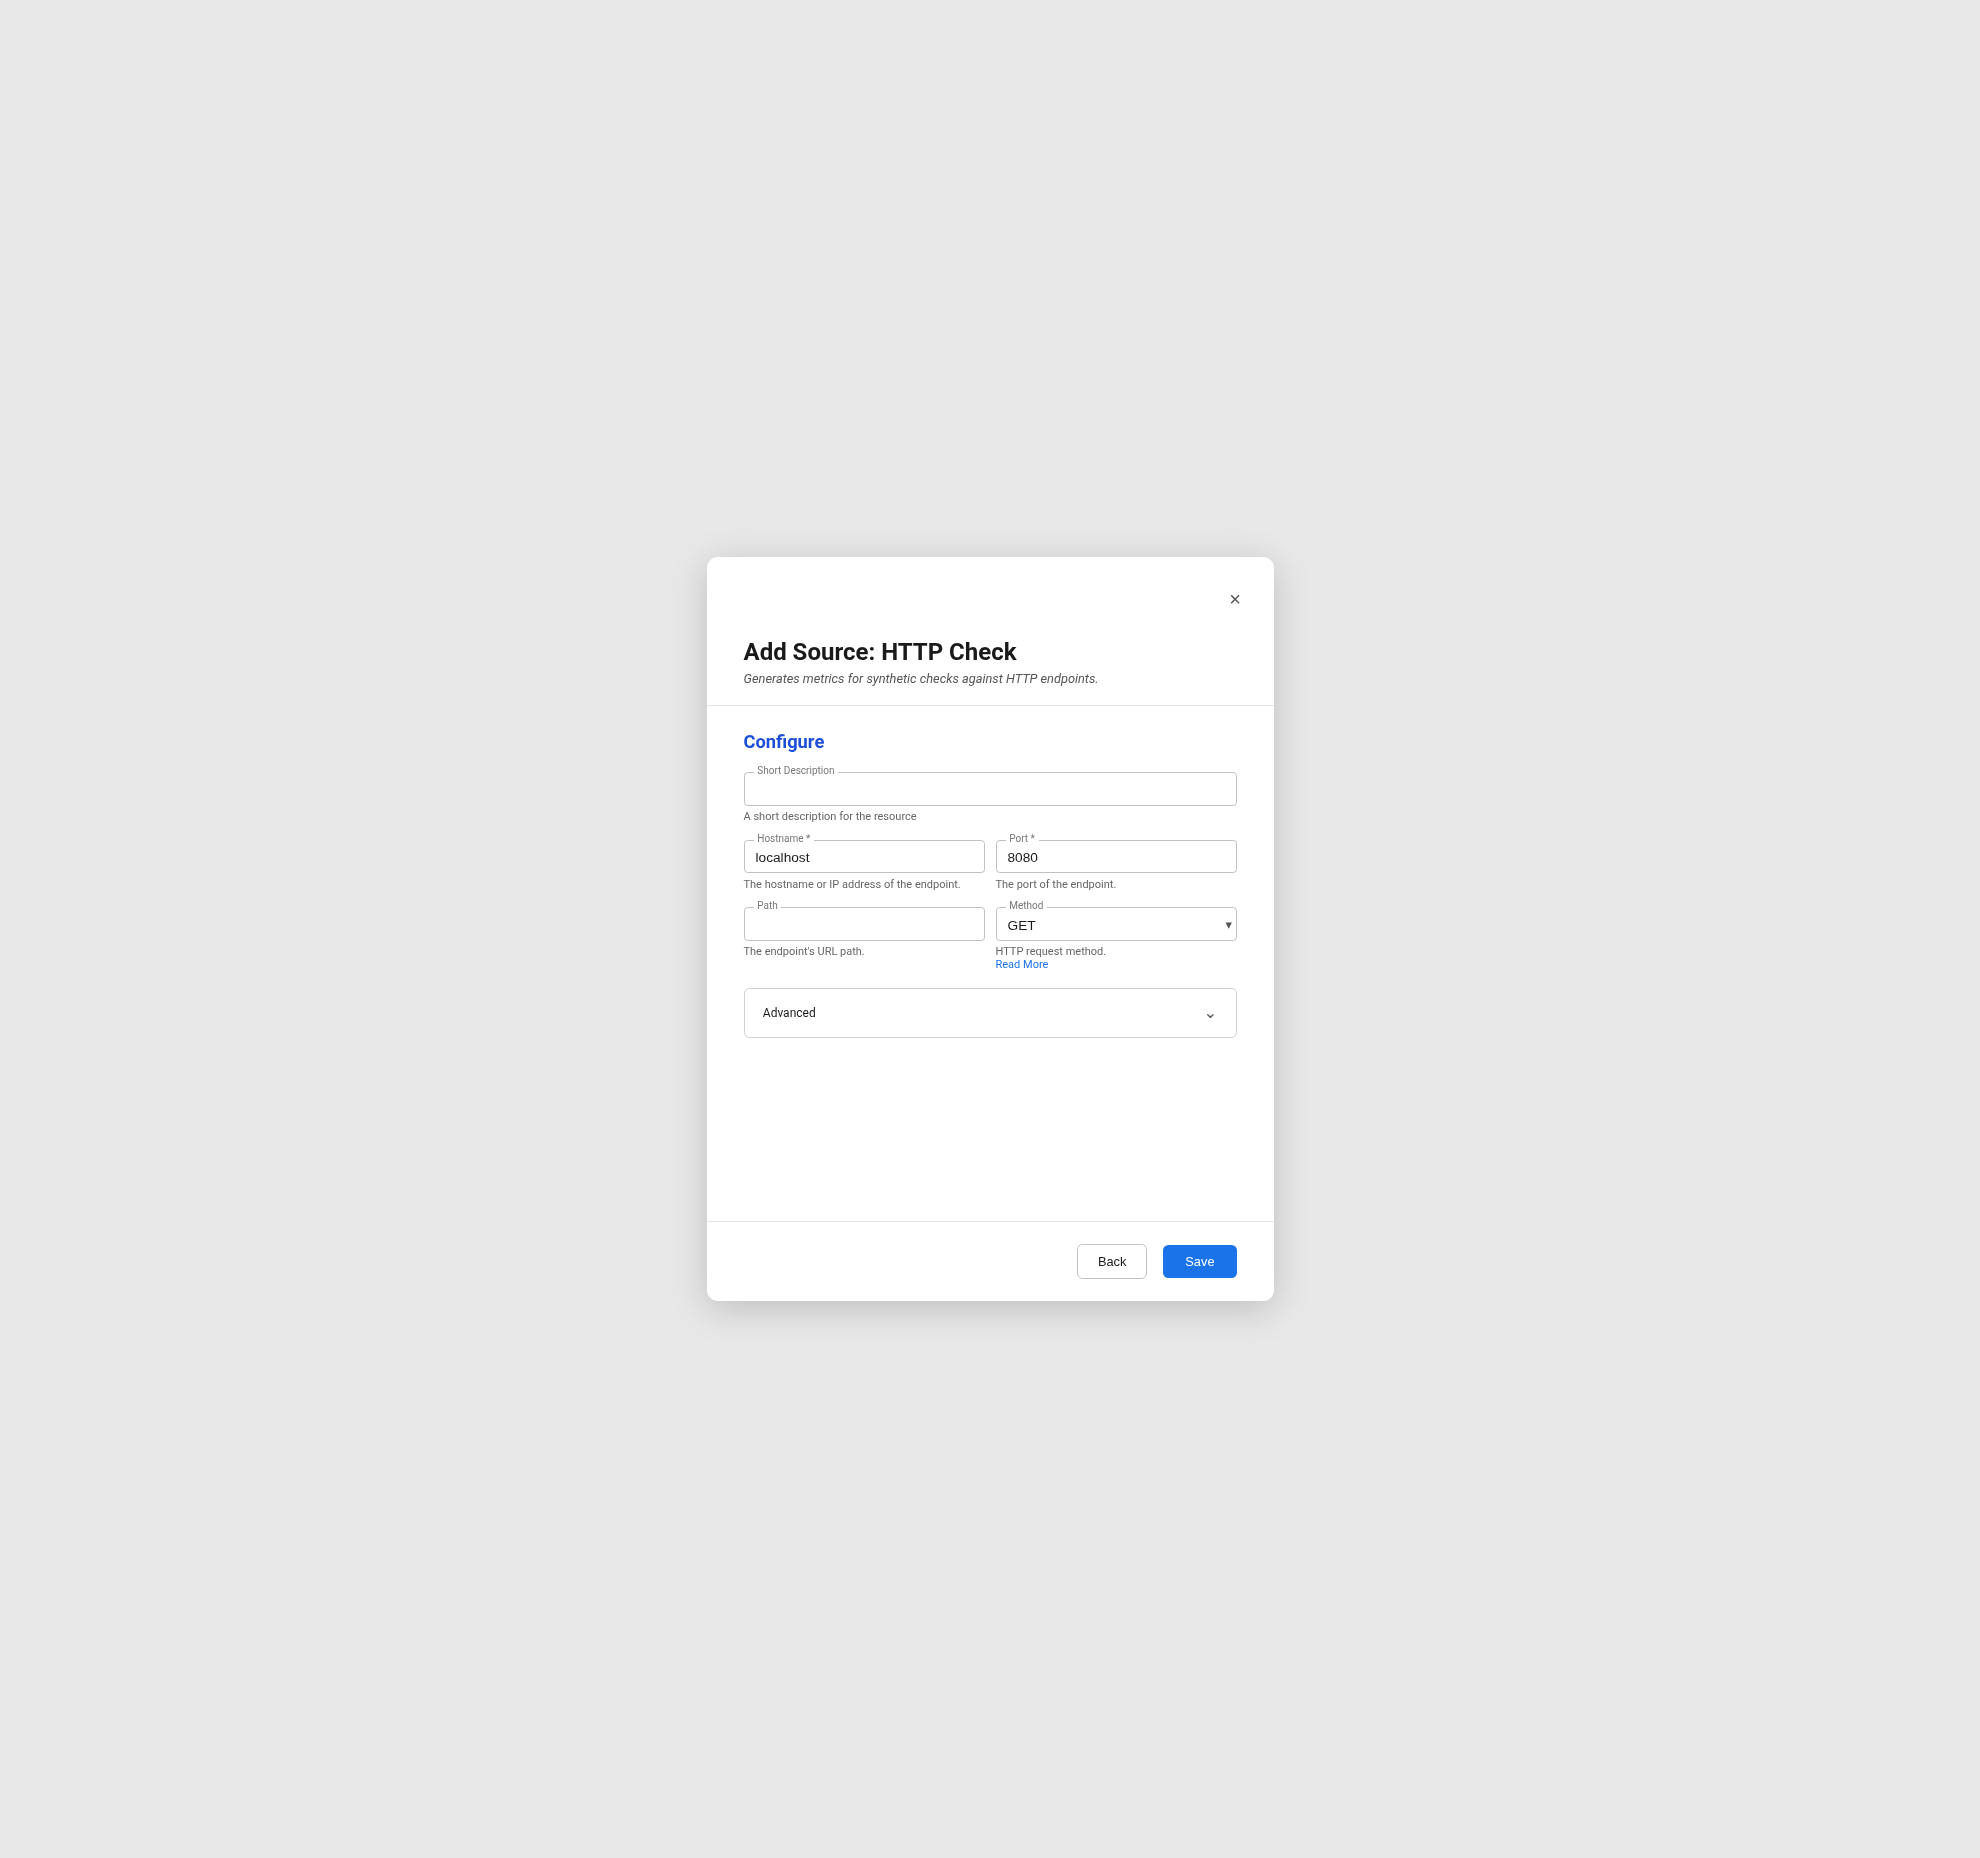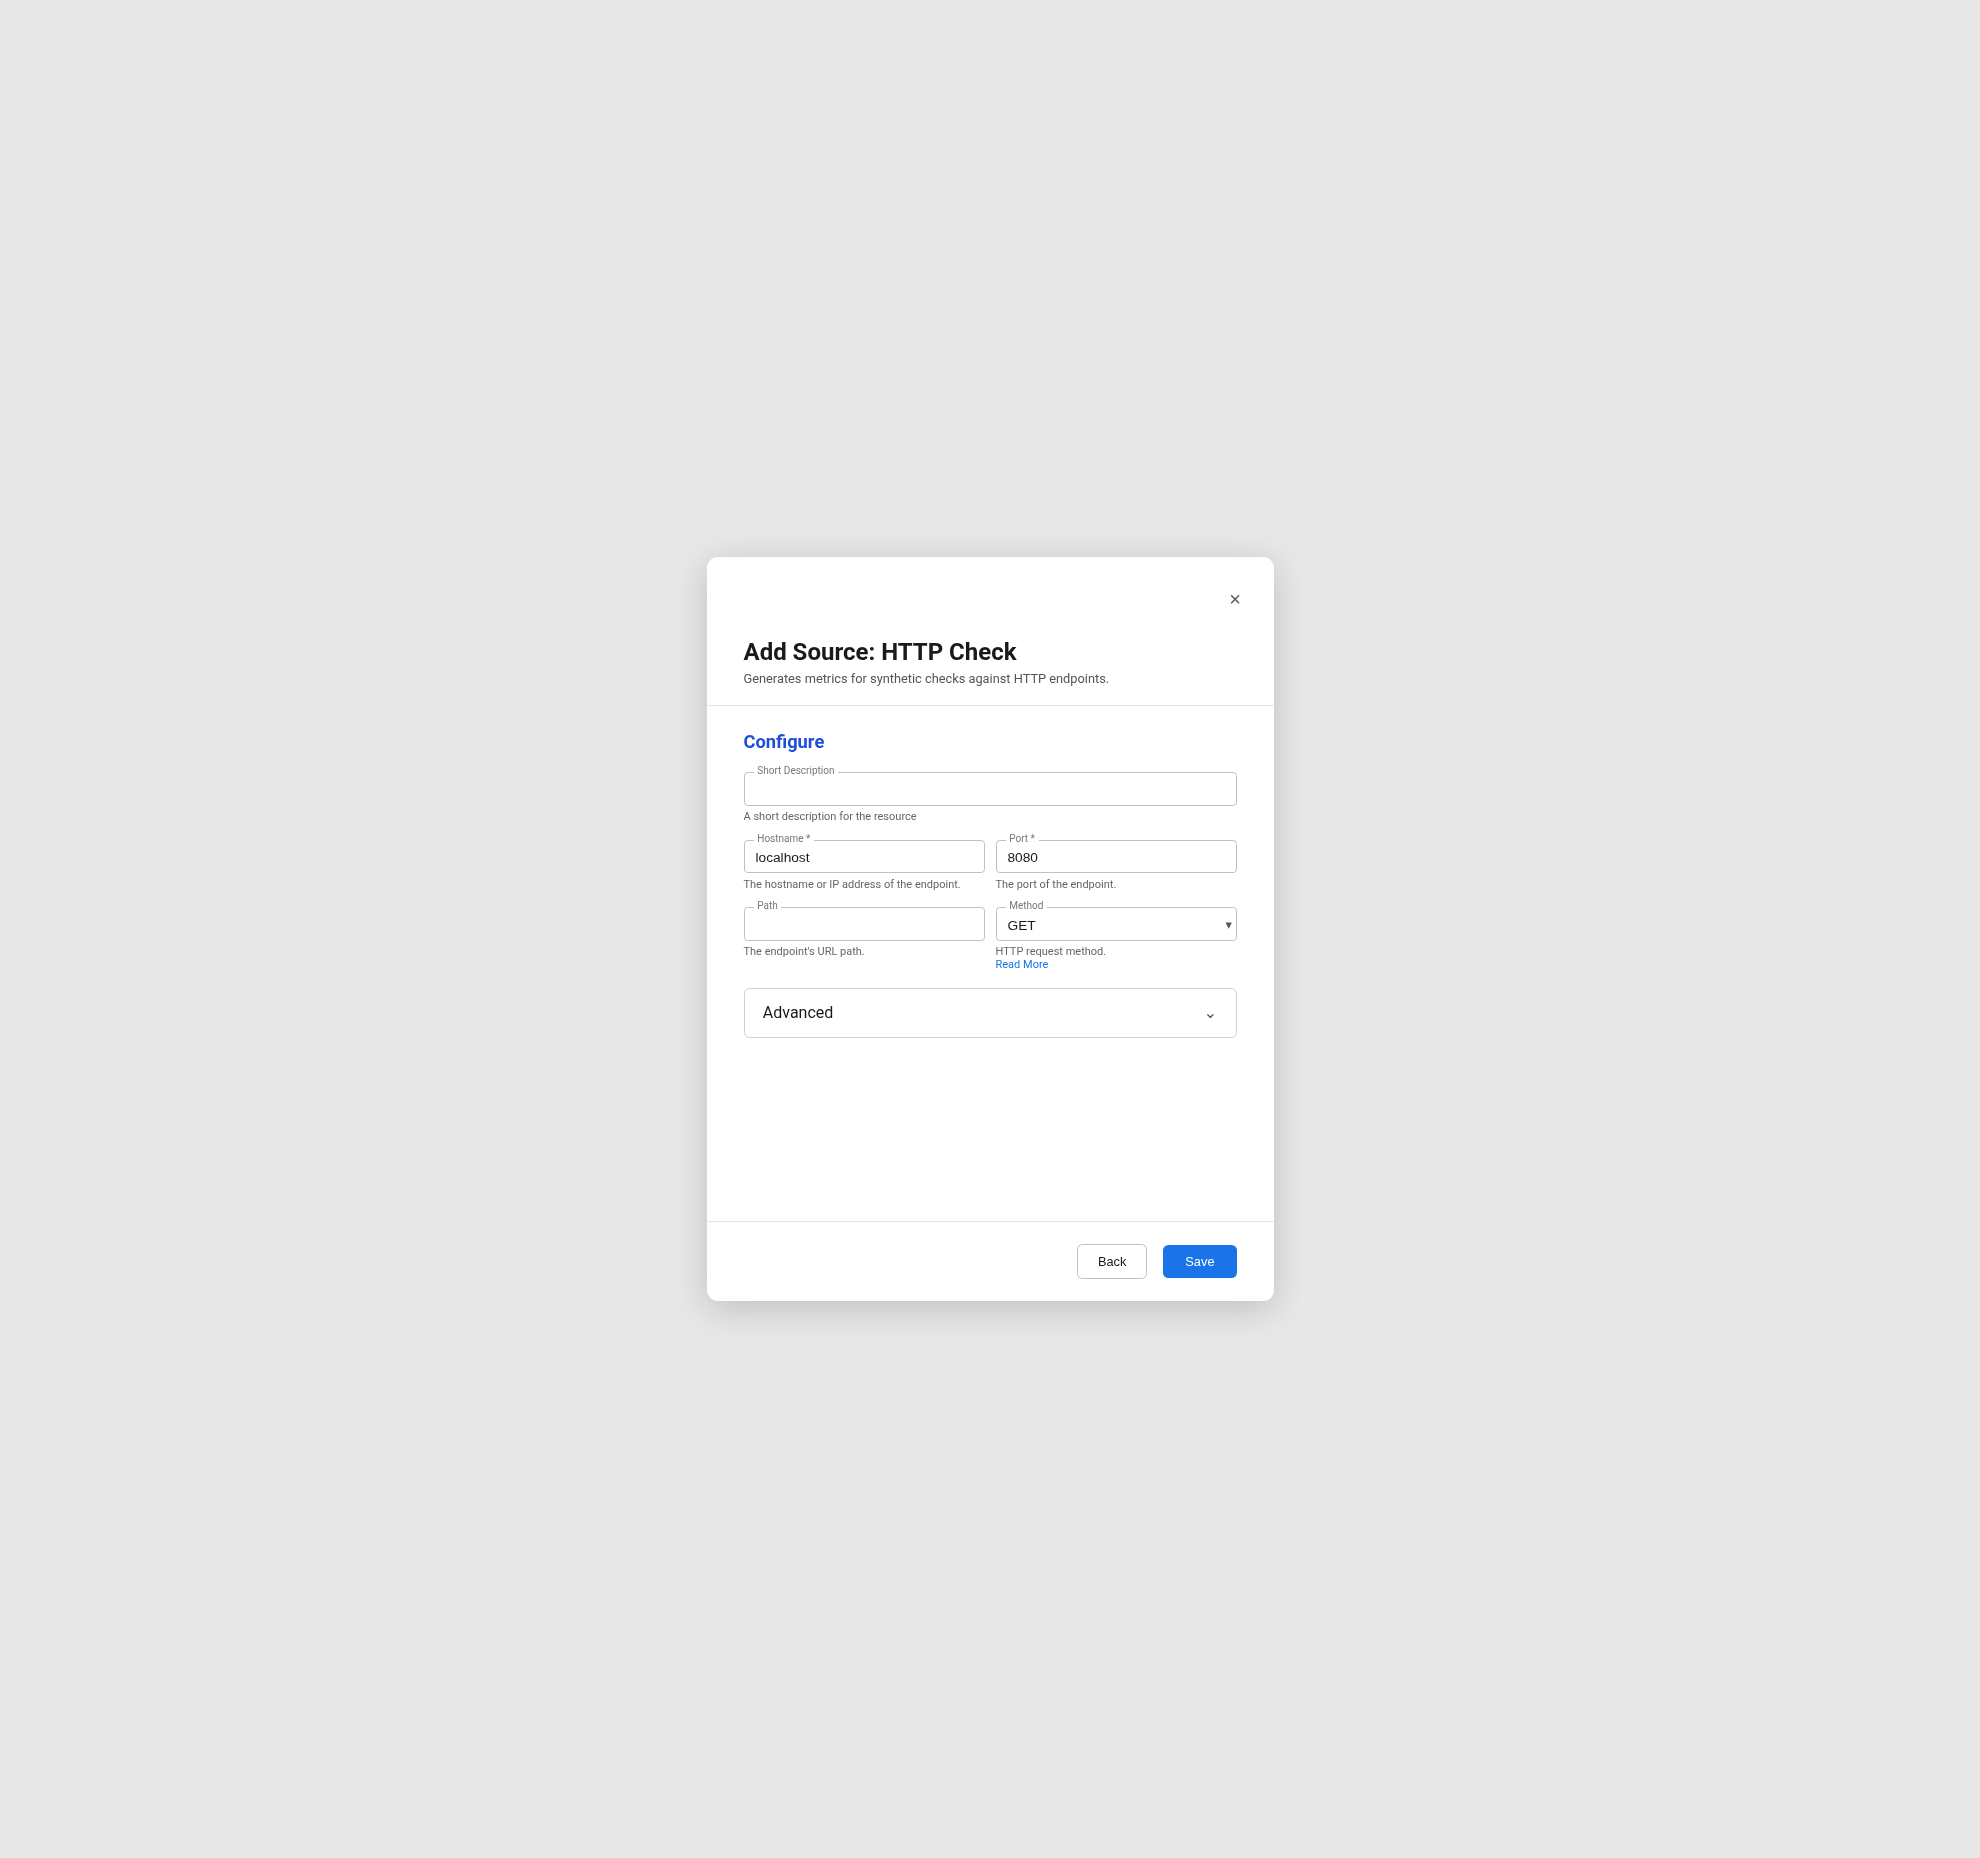--- a/index.html
+++ b/index.html
@@ -44,20 +44,21 @@
       font-size: 24px;
       font-weight: 700;
       color: #1a1a1a;
       margin-bottom: 5.5px;
       margin-top: 48px;
     }
 
     .modal-subtitle {
       font-size: 12.8px;
       color: #555555;
+      font-style: italic;
     }
 
     .close-btn {
       position: absolute;
       top: 29px;
       right: 29px;
       background: none;
       border: none;
       cursor: pointer;
       color: #555;
@@ -171,21 +172,21 @@
     .advanced-header {
       display: flex;
       justify-content: space-between;
       align-items: center;
       padding: 14.6px 18.3px;
       cursor: pointer;
       user-select: none;
     }
 
     .advanced-label {
-      font-size: 16px;
+      font-size: 12px;
       color: #1a1a1a;
     }
 
     .advanced-chevron {
       font-size: 16.4px;
       color: #555;
     }
 
     .modal-footer {
       display: flex;

